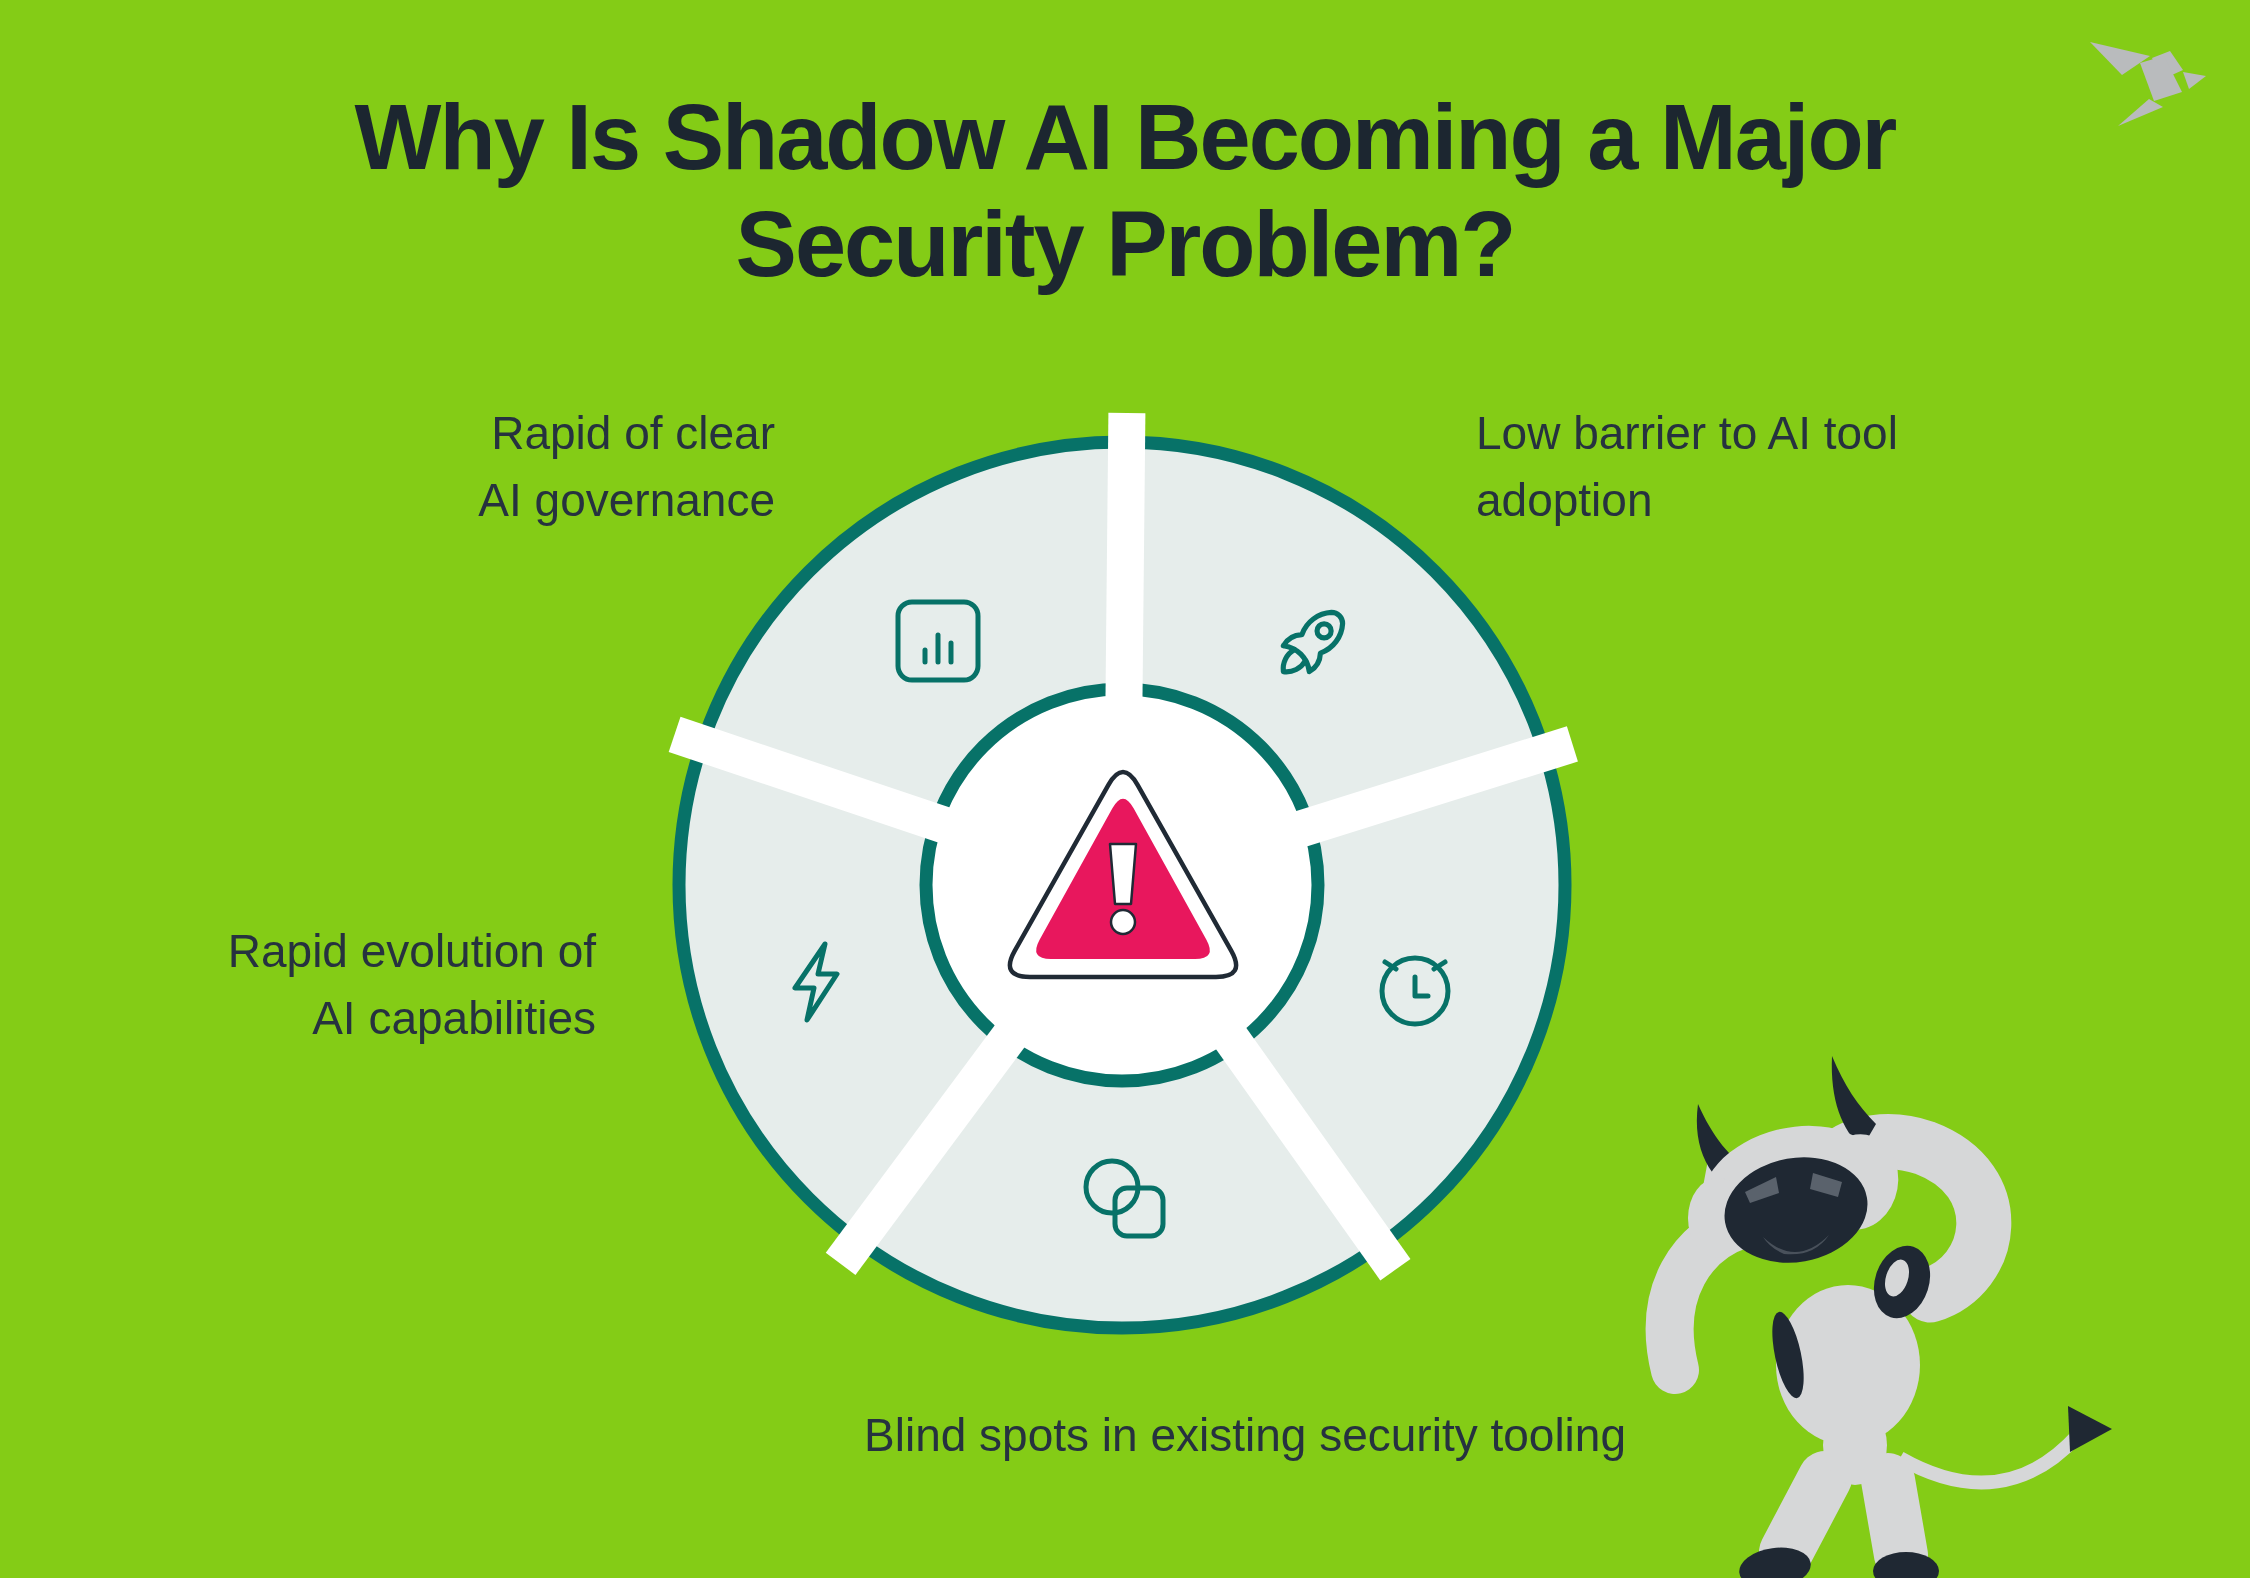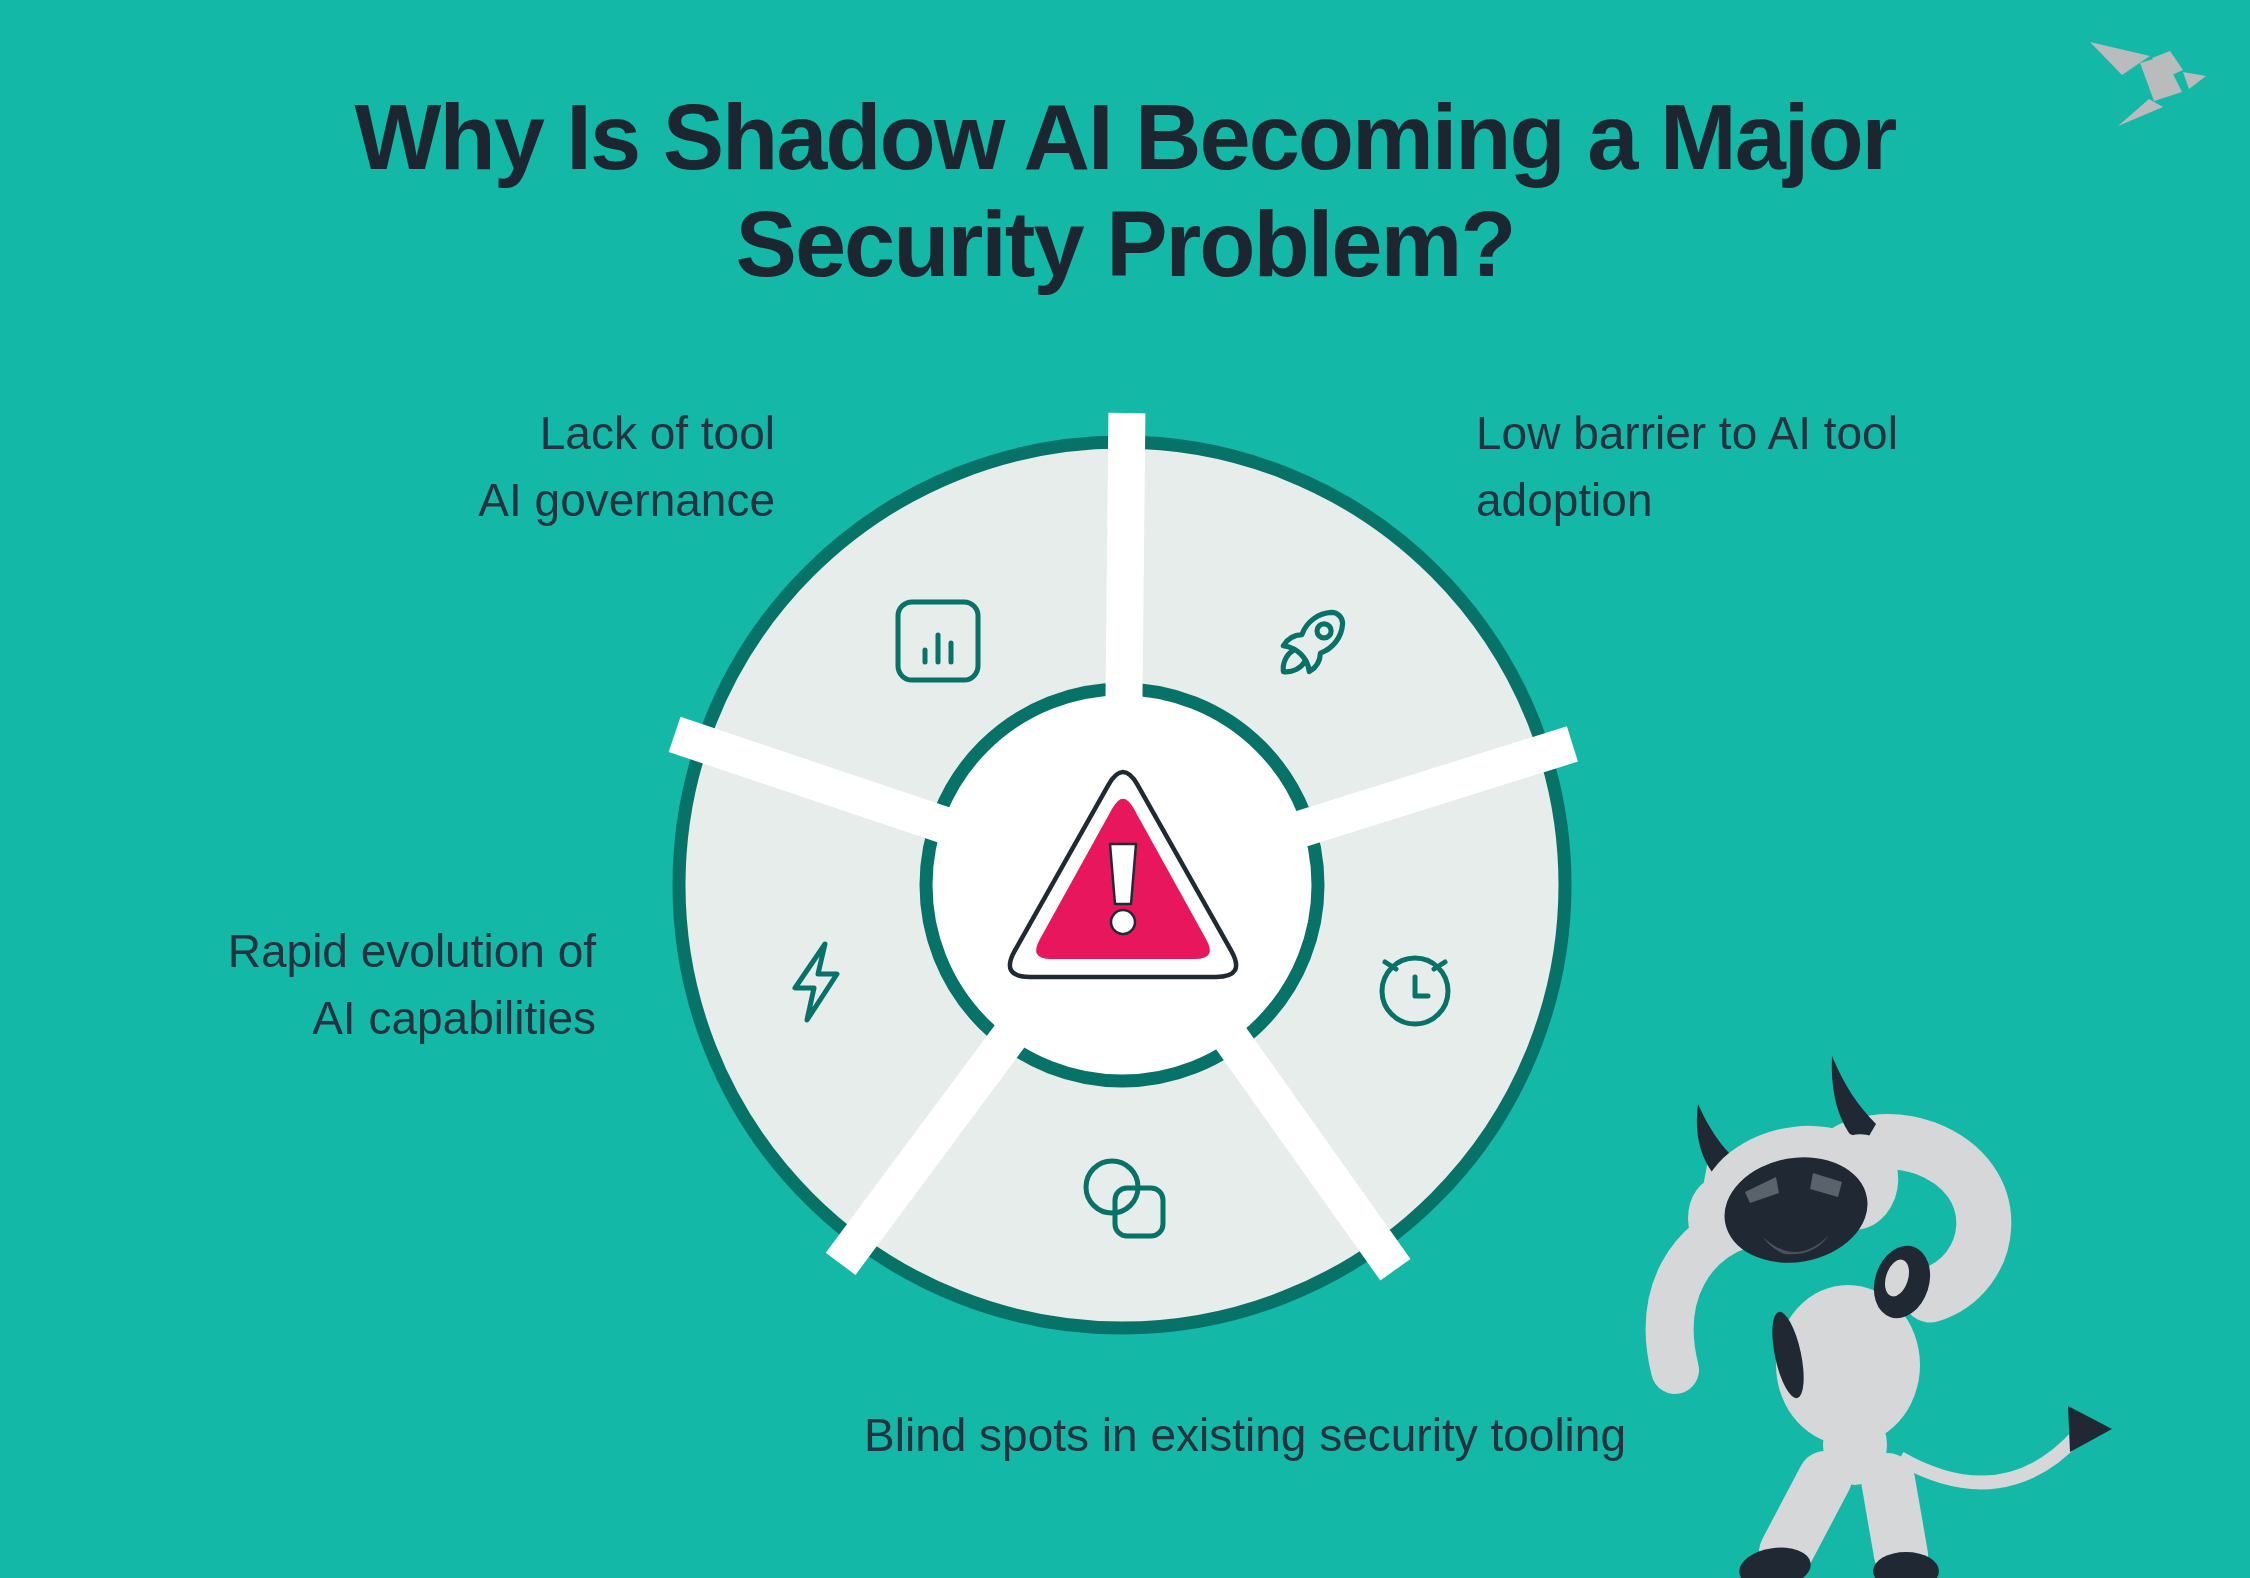--- a/index.html
+++ b/index.html
@@ -1,16 +1,16 @@
 <!DOCTYPE html>
 <html><head>
 <meta charset="utf-8">
 <style>
   html,body{margin:0;padding:0;background:#fff;}
-  .page{position:relative;width:2250px;height:1578px;background:#14b8a6;overflow:hidden;
+  .page{position:relative;width:2250px;height:1578px;background:#84cc16;overflow:hidden;
         font-family:"Liberation Sans","DejaVu Sans",sans-serif;}
   .title{position:absolute;top:84px;left:0;width:100%;text-align:center;
          color:#1C2630;font-weight:bold;font-size:92px;line-height:107px;letter-spacing:-2px;}
   .title span{display:block;}
   .seg-label{position:absolute;color:#26323F;font-size:46px;line-height:67px;}
   .seg-label div{white-space:nowrap;}
   .lbl-tl{top:400px;left:255px;width:520px;text-align:right;}
   .lbl-tr{top:400px;left:1476px;width:600px;text-align:left;}
   .lbl-lf{top:918px;left:96px;width:500px;text-align:right;}
   .lbl-rt{top:918px;left:1634px;width:600px;text-align:left;}
@@ -87,21 +87,21 @@
 
     <g transform="translate(1,-14)">
       <path d="M14.7,-85.9 L108.3,79.9 Q123,106 93,106 L-93,106 Q-123,106 -108.3,79.9 L-14.7,-85.9 Q0,-112 14.7,-85.9 Z" fill="#ffffff" stroke="#202A35" stroke-width="4.5"></path>
       <path d="M10.6,-62.7 L83.4,68.7 Q94,88 72,88 L-72,88 Q-94,88 -83.4,68.7 L-10.6,-62.7 Q0,-82 10.6,-62.7 Z" fill="#E8175D"></path>
       <path d="M-13,-27 L13,-27 L8,33 L-8,33 Z" fill="#ffffff" stroke="#202A35" stroke-width="2.5" stroke-linejoin="round"></path>
       <circle cx="0" cy="51" r="12" fill="#ffffff" stroke="#202A35" stroke-width="2.5"></circle>
     </g>
   </svg>
 
   <div class="seg-label lbl-tl">
-    <div>Lack of tool</div>
+    <div>Rapid of clear</div>
     <div>AI governance</div>
   </div>
   <div class="seg-label lbl-tr">
     <div>Low barrier to AI tool</div>
     <div>adoption</div>
   </div>
   <div class="seg-label lbl-lf">
     <div>Rapid evolution of</div>
     <div>AI capabilities</div>
   </div>

